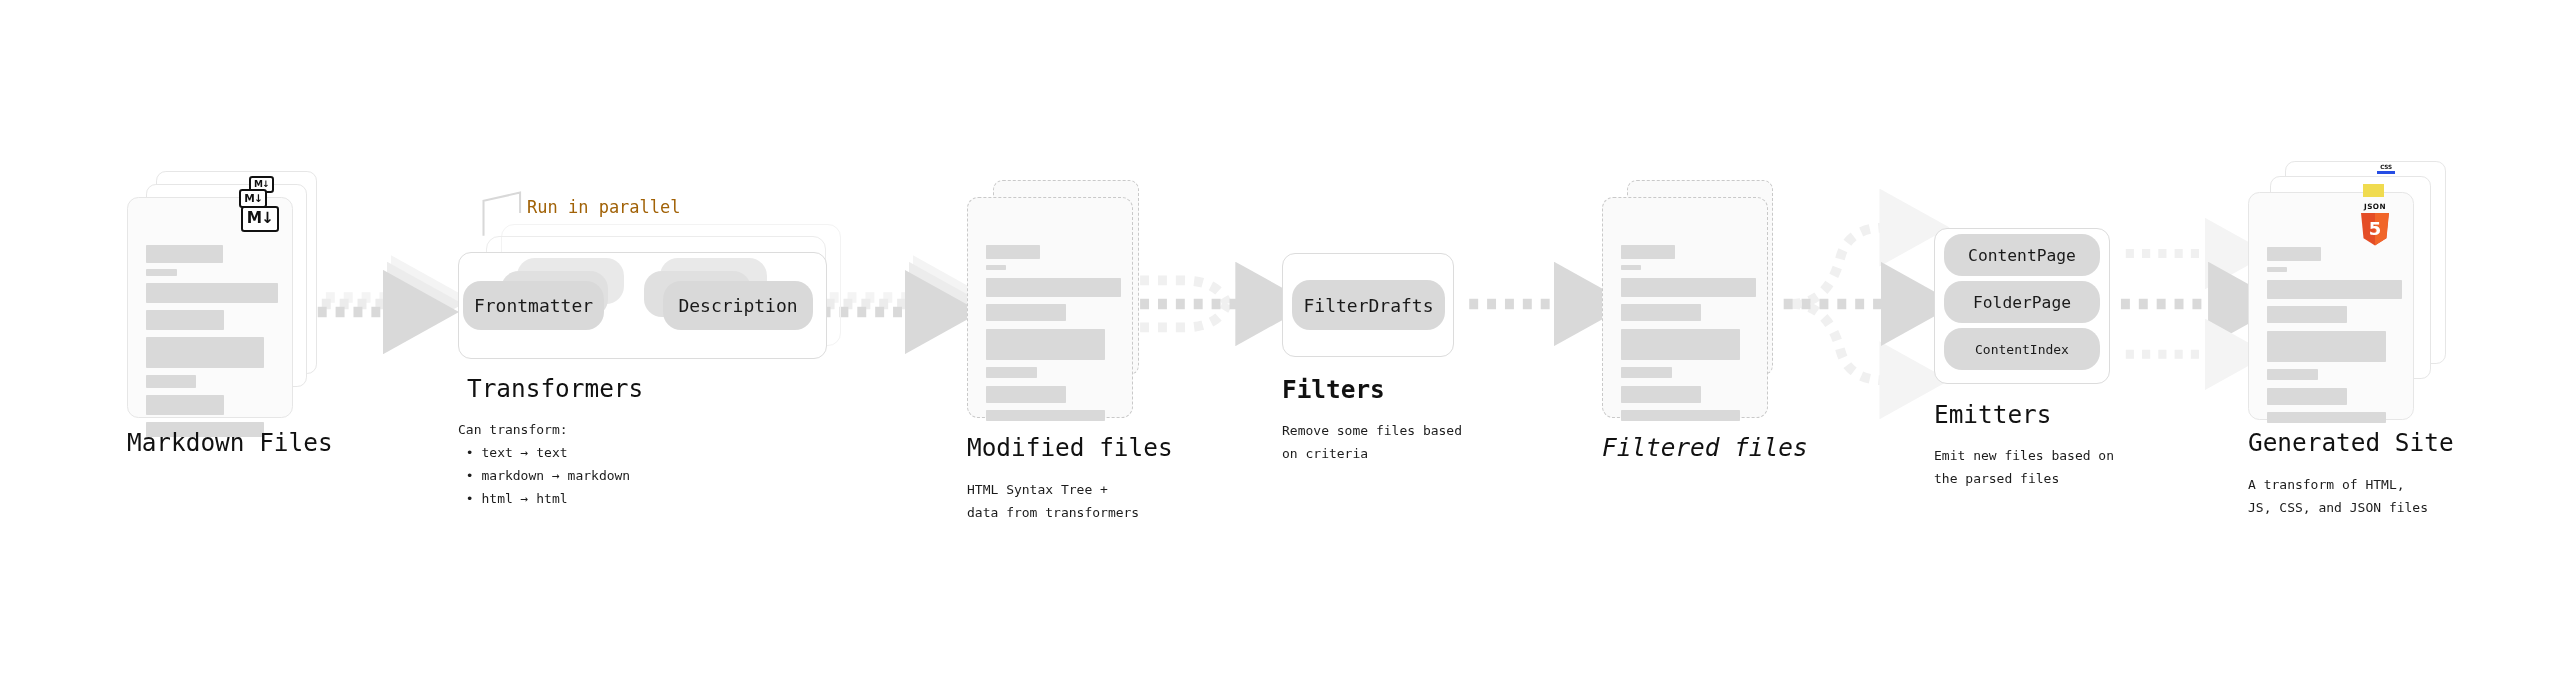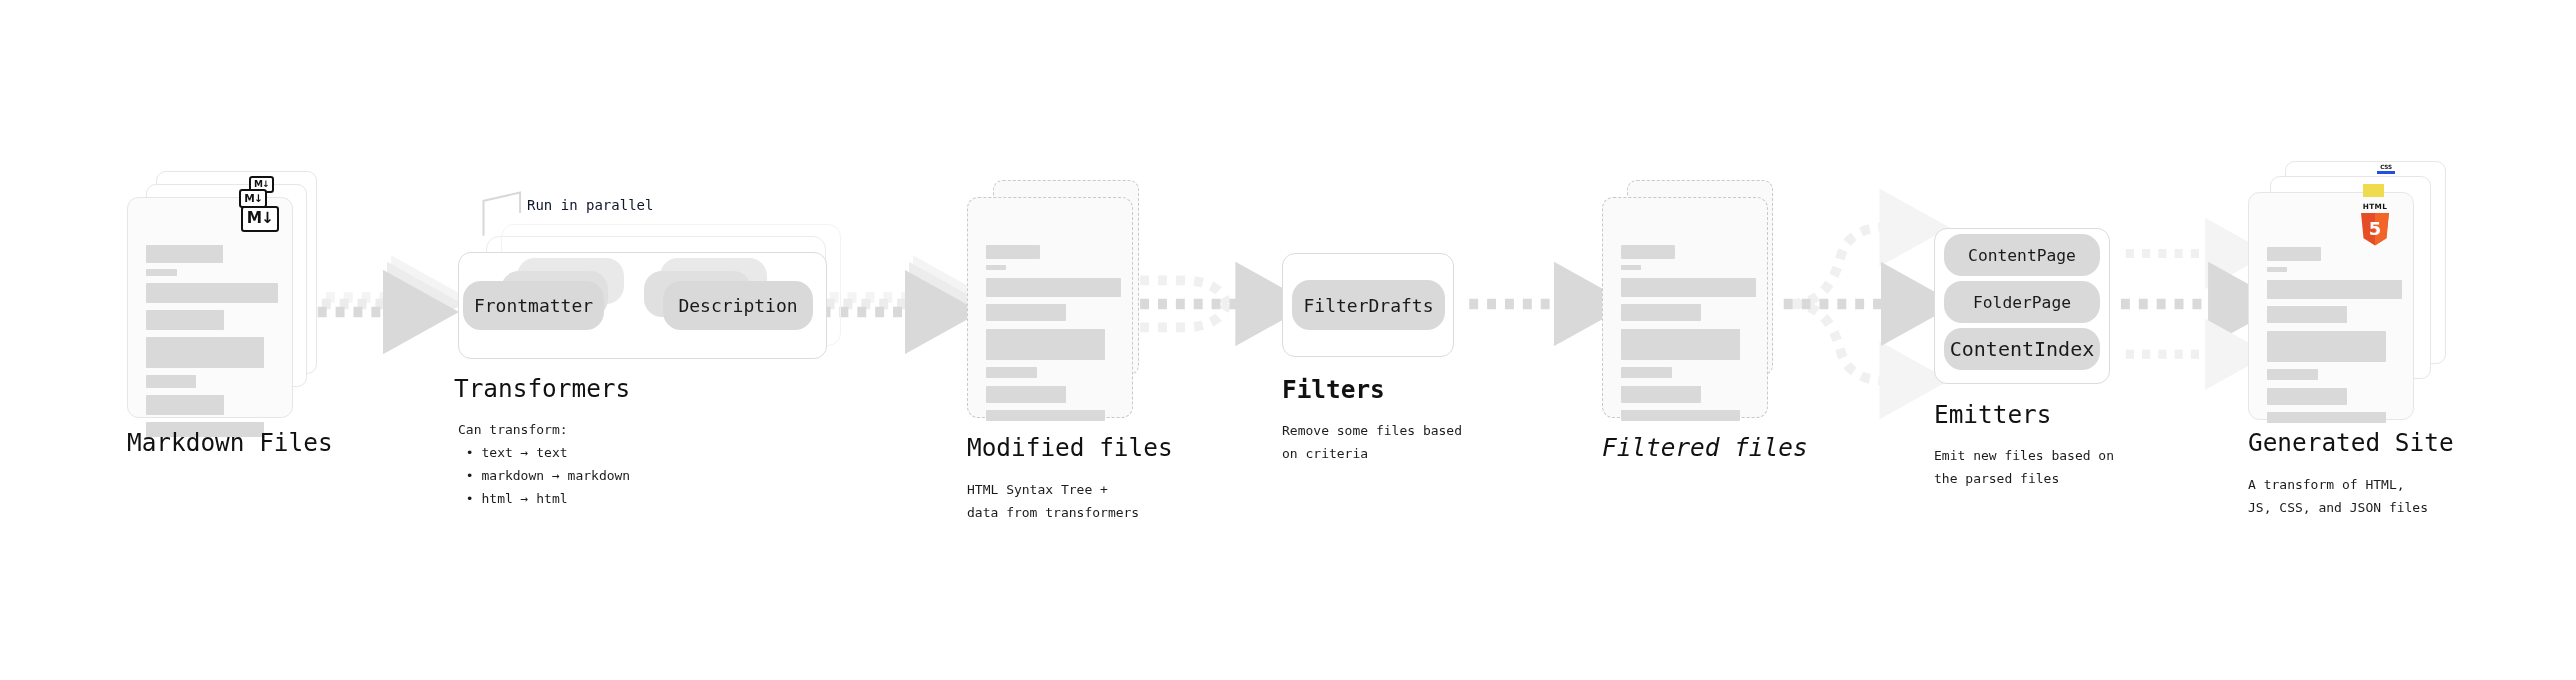--- a/index.html
+++ b/index.html
@@ -107,22 +107,22 @@
   }
   .subtitle{
     position:absolute;
     font-size:13px;
     line-height:23px;
     color:#1c1c1c;
     white-space:pre;
   }
   .note{
     position:absolute;
-    font-size:14px;
-    color:#0f172a;
+    font-size:17px;
+    color:#a16207;
     white-space:nowrap;
   }
 
   
   svg.overlay{position:absolute;left:0;top:0;width:2576px;height:681px;pointer-events:none;}
 </style>
 </head>
 <body>
 
 <div id="stage">
@@ -223,21 +223,21 @@
     <div class="groupbox" style="left:458px;top:252px;width:369px;height:107px;"></div>
 
     <div class="chip g1" style="left:517px;top:258px;width:107px;height:46px;"></div>
     <div class="chip g1" style="left:660px;top:258px;width:107px;height:46px;"></div>
     <div class="chip g2" style="left:501px;top:271px;width:107px;height:46px;"></div>
     <div class="chip g2" style="left:644px;top:271px;width:107px;height:46px;"></div>
 
     <div class="chip" style="left:463px;top:281px;width:141px;height:49px;font-size:18px;">Frontmatter</div>
     <div class="chip" style="left:663px;top:281px;width:150px;height:49px;font-size:18px;">Description</div>
 
-    <div class="title" style="left:454px;top:374px;">Transformers</div>
+    <div class="title" style="left:467px;top:374px;">Transformers</div>
     <div class="subtitle" style="left:458px;top:418px;">Can transform:
  • text → text
  • markdown → markdown
  • html → html</div>
   </div>
 
   <div>
     <div class="filecard dashed" style="left:993px;top:180px;width:146px;height:195px;border-radius:9.8px;"></div>
     <div class="filecard dashed" style="left:967px;top:197px;width:166px;height:221px;">
       <div class="doc-lines">
@@ -278,21 +278,21 @@
         <div class="doc-line" style="width:119px;height:11.4px;"></div>
       </div>
     </div>
     <div class="title" style="left:1602px;top:433px;font-style:italic;">Filtered files</div>
   </div>
 
   <div>
     <div class="groupbox" style="left:1934px;top:228px;width:176px;height:156px;"></div>
     <div class="chip" style="left:1944px;top:234px;width:156px;height:42px;font-size:16.3px;">ContentPage</div>
     <div class="chip" style="left:1944px;top:281px;width:156px;height:42px;font-size:16.3px;">FolderPage</div>
-    <div class="chip" style="left:1944px;top:328px;width:156px;height:42px;font-size:20px;">ContentIndex</div>
+    <div class="chip" style="left:1944px;top:328px;width:156px;height:42px;font-size:13px;">ContentIndex</div>
     <div class="title" style="left:1934px;top:400px;">Emitters</div>
     <div class="subtitle" style="left:1934px;top:444px;">Emit new files based on
 the parsed files</div>
   </div>
 
   <div>
     <div class="filecard back" style="left:2285px;top:161px;width:161px;height:203px;border-radius:9.8px;"></div>
     <div class="filecard back" style="left:2270px;top:176px;width:161px;height:203px;border-radius:9.8px;"></div>
     <div class="filecard" style="left:2248px;top:192px;width:166px;height:228px;">
       <div class="doc-lines" style="top:54px;">
@@ -308,21 +308,21 @@
     </div>
 
     <div class="css-badge" style="left:2377px;top:164px;width:18px;">
       <div class="txt">CSS</div>
       <div class="bar"></div>
     </div>
 
     <div class="js-badge" style="left:2363px;top:184px;width:21px;height:13px;"></div>
 
     <div class="html5" style="left:2361px;top:213px;">
-      <div class="html5-label">HTML</div>
+      <div class="html5-label">JSON</div>
       <div class="shield">
         <div class="shield-five">5</div>
       </div>
     </div>
 
     <div class="title" style="left:2248px;top:428px;">Generated Site</div>
     <div class="subtitle" style="left:2248px;top:473px;">A transform of HTML,
 JS, CSS, and JSON files</div>
   </div>
 

